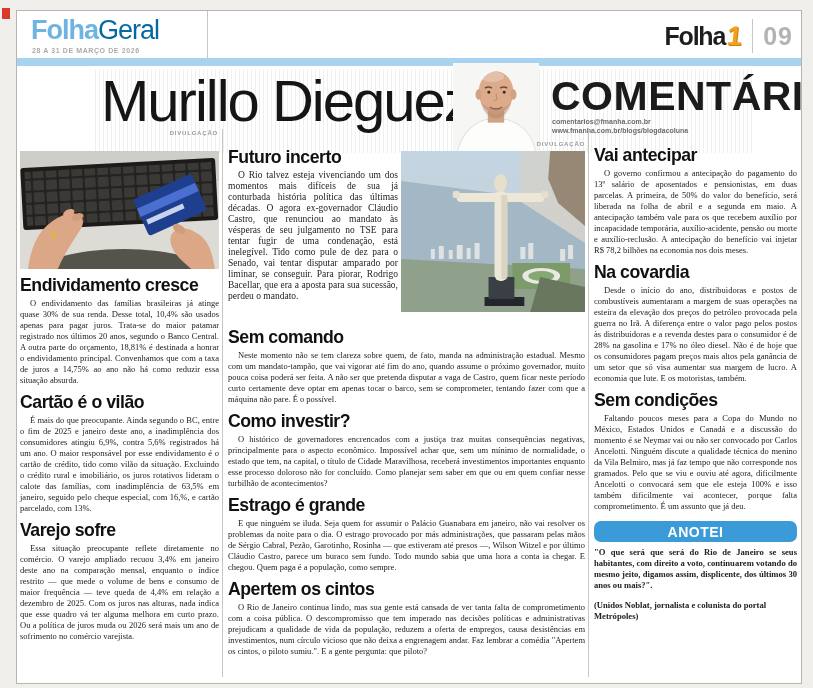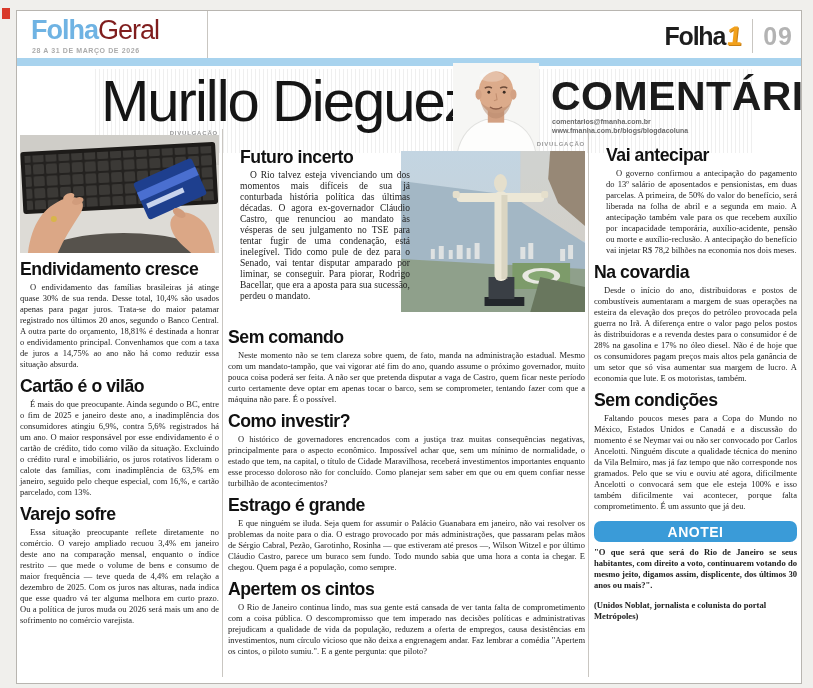--- a/index.html
+++ b/index.html
@@ -10,21 +10,21 @@
   }
   #stage{position:absolute;left:0;top:0;width:813px;height:688px;}
   .corner-mark{position:absolute;left:2px;top:8px;width:8px;height:11px;background:#d93a2b;}
   #page{
     position:absolute;left:16px;top:10px;width:784px;height:672px;
     background:#ffffff;border:1px solid #b8b5b0;overflow:hidden;
   }
   
   .logo{position:absolute;left:14px;top:5px;line-height:28px;white-space:nowrap;}
   .logo .b{font-weight:bold;color:#6fb3e3;font-size:27px;letter-spacing:-1px;}
-  .logo .l{color:#7f1d1d;font-size:27px;letter-spacing:-1px;}
+  .logo .l{color:#0369a1;font-size:27px;letter-spacing:-1px;}
   .edition-date{position:absolute;left:15px;top:36px;font-size:7px;font-weight:bold;color:#ababab;letter-spacing:.6px;}
   .head-div1{position:absolute;left:190px;top:0;width:1px;height:47px;background:#c9c6c1;}
   .mast-right{position:absolute;right:8px;top:8px;display:flex;align-items:center;gap:10px;}
   .mast-right .fb{font-weight:bold;color:#1d1d1d;font-size:25px;letter-spacing:-1.2px;}
   .mast-right .f1{
     font-weight:bold;color:#f2a11c;font-size:27px;margin-left:2px;
     text-shadow:1px 1px 0 #c97f12;transform:skewX(-6deg);display:inline-block;
   }
   .mast-right .vd{width:1px;height:34px;background:#c9c6c1;}
   .mast-right .pn{font-weight:bold;color:#b3b3b3;font-size:25px;letter-spacing:1px;}
@@ -45,27 +45,27 @@
   }
   .contacts{position:absolute;left:535px;top:106px;font-size:7px;font-weight:bold;color:#6b6b6b;line-height:9px;}
   .contacts a{color:#6b6b6b;text-decoration:none;display:block;}
   .credit{position:absolute;font-size:6px;font-weight:bold;color:#9a9a9a;letter-spacing:.8px;text-align:right;}
   .credit-left{left:3px;top:119px;width:198px;}
   .credit-center{left:420px;top:130px;width:148px;}
   
   .vdiv{position:absolute;top:118px;width:1px;height:548px;background:#c9c6c1;}
   #vdiv1{left:205px;} #vdiv2{left:571px;}
   .col{position:absolute;}
-  #col-left{left:3px;top:124px;width:199px;}
+  #col-left{left:3px;top:140px;width:199px;}
   #col-mid{left:211px;top:136px;width:357px;}
   #col-right{left:577px;top:134px;width:203px;}
   .kb-photo{width:199px;height:118px;display:block;}
   .christ-photo{position:absolute;left:384px;top:140px;width:184px;height:161px;}
   .art{margin-top:6px;}
-  .art:first-child{margin-top:0;margin-left:12px;}
+  .art:first-child{margin-top:0;}
   .art-title{
     font-size:19px;font-weight:bold;color:#111;letter-spacing:-.5px;
     display:inline-block;transform:scaleX(.93);transform-origin:0 50%;
     margin:0 0 3px 0;line-height:20px;white-space:nowrap;
   }
   .art-body{
     font-family:"Liberation Serif", serif;font-size:8.5px;line-height:11px;
     color:#222;text-align:justify;text-indent:10px;margin:0;
   }
   #col-mid .art-body{line-height:11px;}

